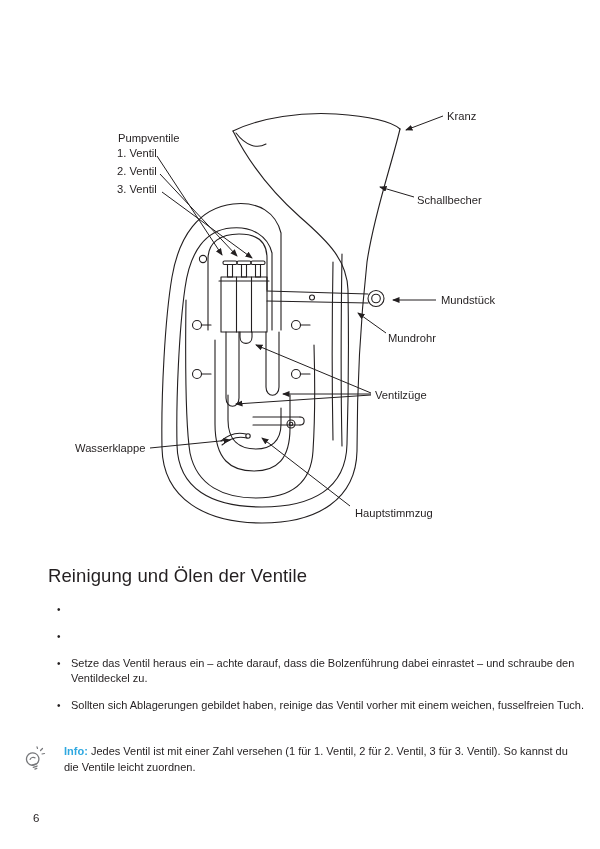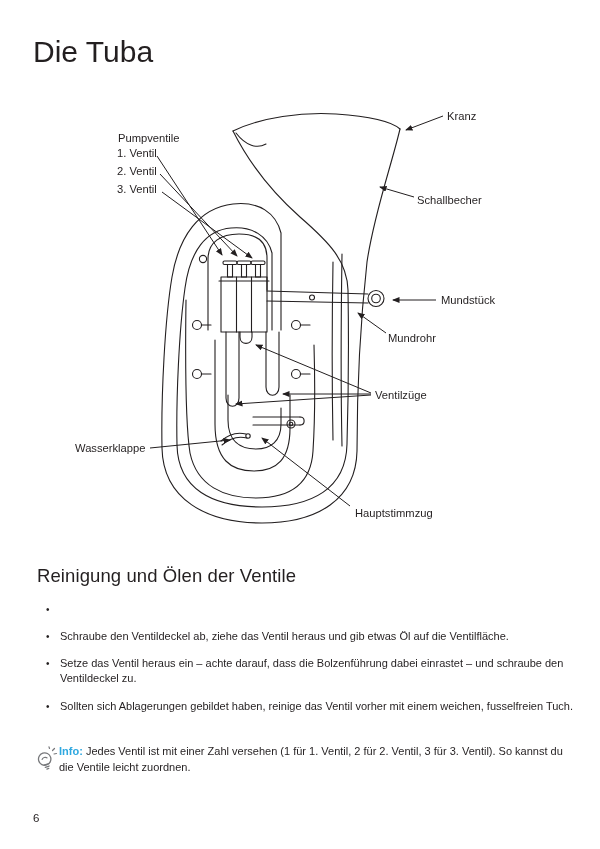--- a/index.html
+++ b/index.html
@@ -24,56 +24,55 @@
     color:var(--ink);
   }
   .diagram{
     position:absolute;left:0;top:95px;width:600px;height:460px;
   }
   .diagram text{
     font-family:"Liberation Sans",sans-serif;
     font-size:11.2px;fill:var(--ink);
   }
   .section{
-    position:absolute;left:37px;top:565px;width:548px;
+    position:absolute;left:48px;top:565px;width:548px;
   }
   .section-heading{
     font-size:18.5px;font-weight:400;color:var(--ink);
     margin-bottom:15px;letter-spacing:0.1px;
   }
   .bullet-list{list-style:none;}
   .bullet-list li{
     display:flex;align-items:flex-start;
     margin-bottom:12px;
     font-size:11px;line-height:1.38;color:var(--ink);
   }
   .bullet-marker{
     flex:0 0 14px;margin-left:9px;
     font-size:10px;line-height:1.5;
   }
   .info-note{
-    position:absolute;left:34px;top:744px;width:550px;
-    display:flex;align-items:flex-start;gap:1px;
+    position:absolute;left:22px;top:744px;width:550px;
+    display:flex;align-items:flex-start;gap:18px;
   }
   .info-icon{flex:0 0 24px;margin-top:2px;}
   .info-body{
     font-size:11px;line-height:1.45;color:var(--ink);width:505px;
   }
   .info-label{color:var(--accent);font-weight:700;}
   .page-number{
     position:absolute;left:33px;top:812px;
     font-size:11.5px;color:var(--ink);
   }
 </style>
 </head>
 <body>
 
 <div class="page">
 
-  <h1 class="page-title">Die Tuba</h1>
 
   <svg class="diagram" viewBox="0 95 600 460" xmlns="http://www.w3.org/2000/svg">
     <defs>
       <marker id="arr" orient="auto" markerWidth="9" markerHeight="8" refX="6.5" refY="3">
         <path d="M0,0 L7.5,3 L0,6 Z" fill="#231f20"></path>
       </marker>
     </defs>
 
     <g stroke="#231f20" fill="none" stroke-width="1.1" stroke-linecap="round" stroke-linejoin="round">
 
@@ -167,21 +166,20 @@
   </svg>
 
   <div class="section">
     <h2 class="section-heading">Reinigung und Ölen der Ventile</h2>
     <ul class="bullet-list">
       <li>
         <span class="bullet-marker">•</span>
       </li>
       <li>
         <span class="bullet-marker">•</span>
-        <span>Schraube den Ventildeckel ab, ziehe das Ventil heraus und gib etwas Öl auf die Ventilfläche.</span>
       </li>
       <li>
         <span class="bullet-marker">•</span>
         <span>Setze das Ventil heraus ein – achte darauf, dass die Bolzenführung dabei einrastet – und schraube den Ventildeckel zu.</span>
       </li>
       <li>
         <span class="bullet-marker">•</span>
         <span>Sollten sich Ablagerungen gebildet haben, reinige das Ventil vorher mit einem weichen, fusselfreien Tuch.</span>
       </li>
     </ul>

